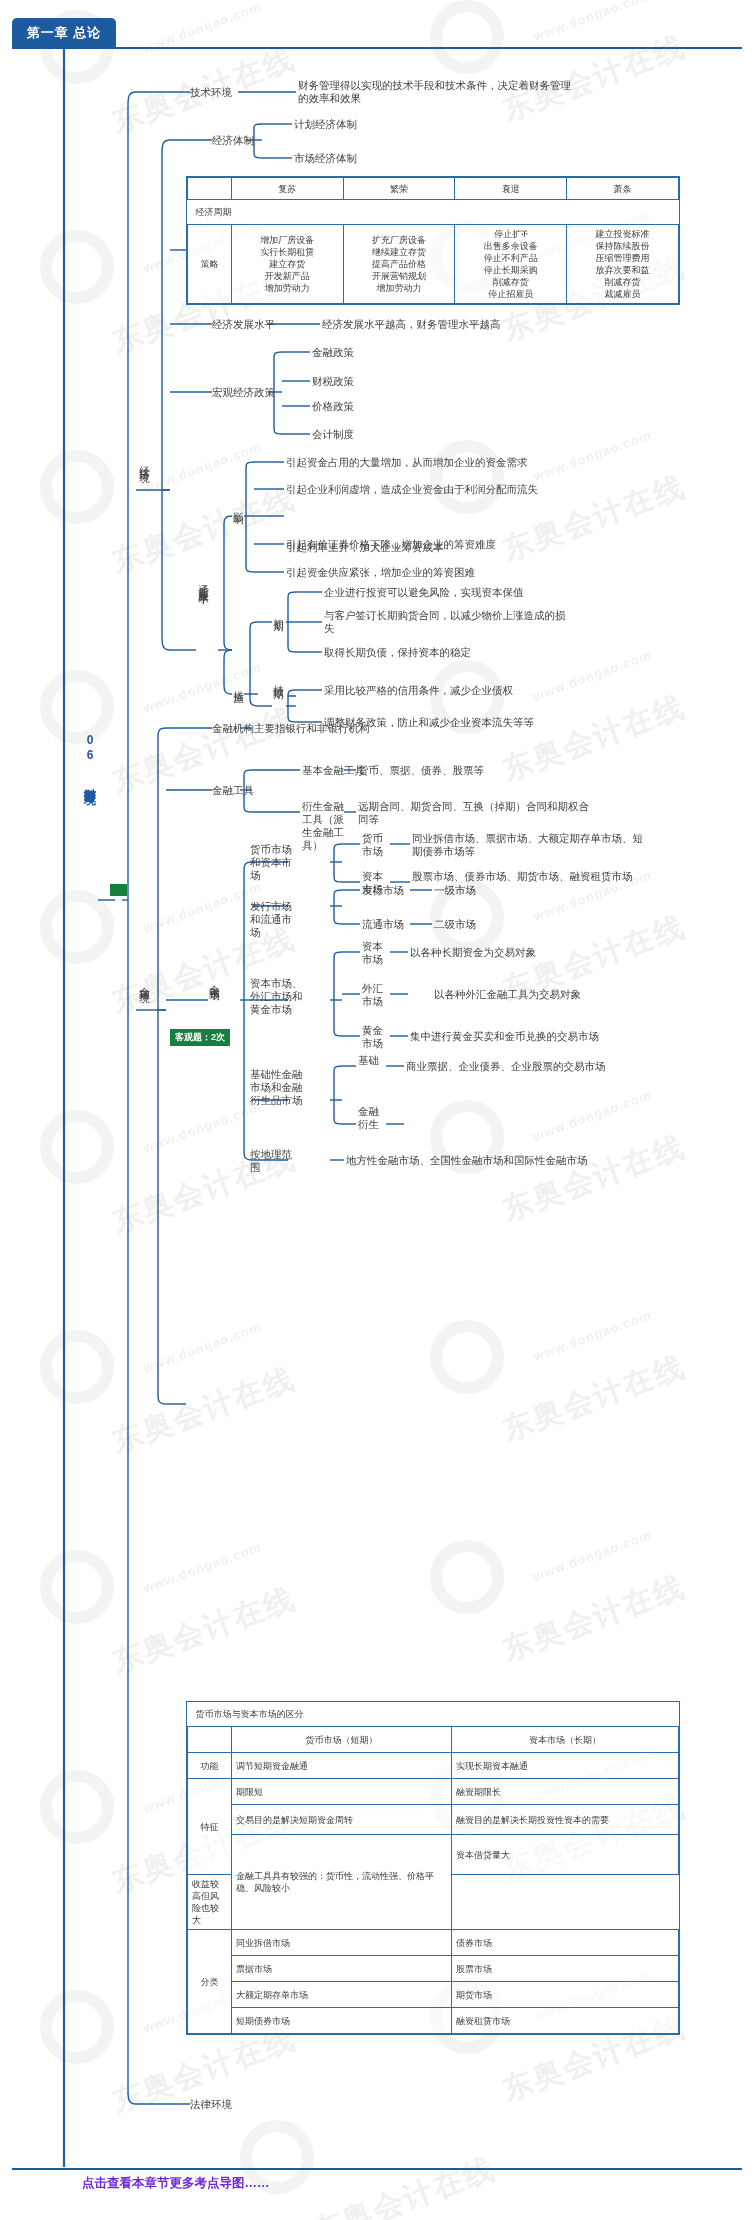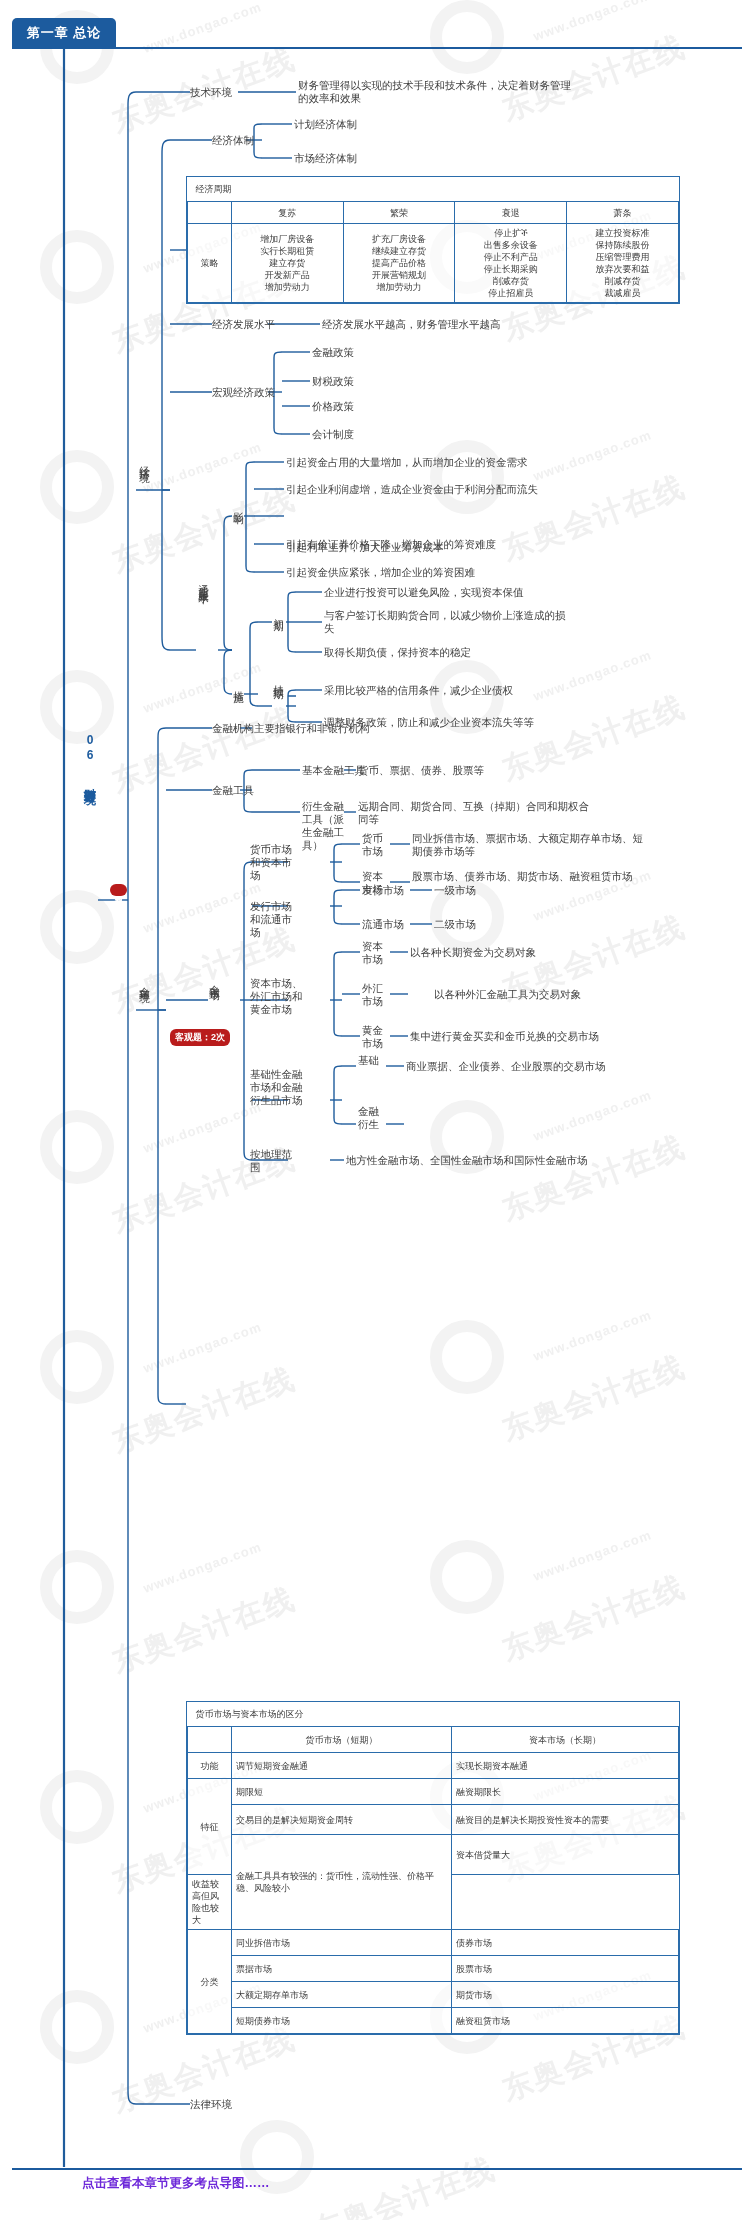--- a/index.html
+++ b/index.html
@@ -53,22 +53,22 @@
   .node.vert {
     writing-mode: vertical-rl; text-orientation: upright;
     letter-spacing:2px;
   }
   .root {
     position:absolute; font-size:12px; font-weight:bold; color:#1c5b9e;
     line-height:17px; writing-mode:vertical-rl; text-orientation:upright;
     letter-spacing:1px;
   }
   .badge {
-    position:absolute; background:#b91c1c; color:#fff; font-size:9px;
-    border-radius:6px; padding:2px 5px; white-space:nowrap;
+    position:absolute; background:#15803d; color:#fff; font-size:9px;
+    border-radius:0; padding:2px 5px; white-space:nowrap;
     font-weight:bold;
   }
   .badge.vert { writing-mode:vertical-rl; text-orientation:upright; letter-spacing:1px; padding:5px 2px;}
   svg.lines { position:absolute; left:0; top:0; width:754px; height:2220px; z-index:2; }
   svg.lines path, svg.lines line { fill:none; stroke:#1f5c9c; stroke-width:1.4px; }
   svg.lines .thick { stroke-width:2.2px; }
   
   .tbl {
     position:absolute; border:1.4px solid #2a6cab; z-index:4;
     background:rgba(255,255,255,0.55); font-size:9px; color:#3b3b3b;
@@ -380,29 +380,29 @@
   <div class="node" style="left:250px; top:1148px; width:52px;">按地理范围</div>
   <div class="node" style="left:346px; top:1154px; width:300px;">地方性金融市场、全国性金融市场和国际性金融市场</div>
 
   <div class="node" style="left:190px; top:2098px;">法律环境</div>
 </div>
 
 <div class="tbl t1">
   <table>
     <tbody>
         <tr>
-          <td class="ttl" colspan="5">经济周期</td>
-        </tr>
-    <tr>
       <td class="c0 ctr"></td>
       <td class="cc">复苏</td>
       <td class="cc">繁荣</td>
       <td class="cc">衰退</td>
       <td class="cc">萧条</td>
     </tr>
+    <tr>
+          <td class="ttl" colspan="5">经济周期</td>
+        </tr>
     <tr style="height:70px;">
       <td class="c0 ctr">策略</td>
       <td class="cc" style="white-space:pre-line;">增加厂房设备
 实行长期租赁
 建立存货
 开发新产品
 增加劳动力</td>
       <td class="cc" style="white-space:pre-line;">扩充厂房设备
 继续建立存货
 提高产品价格

